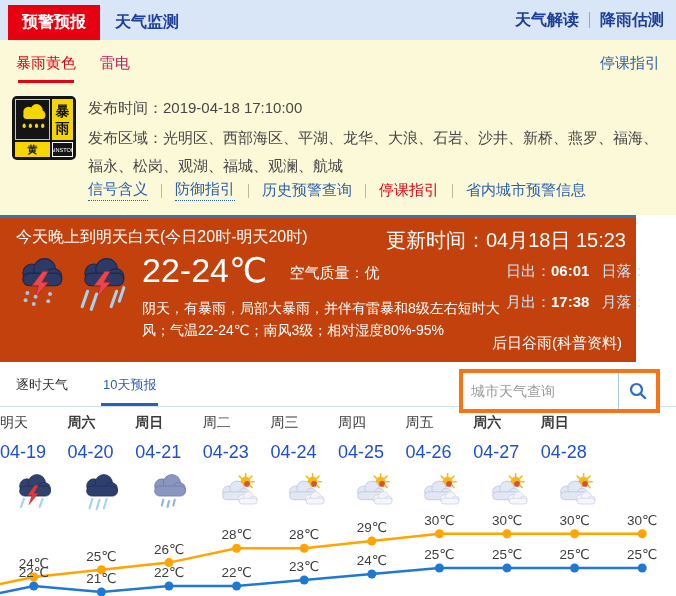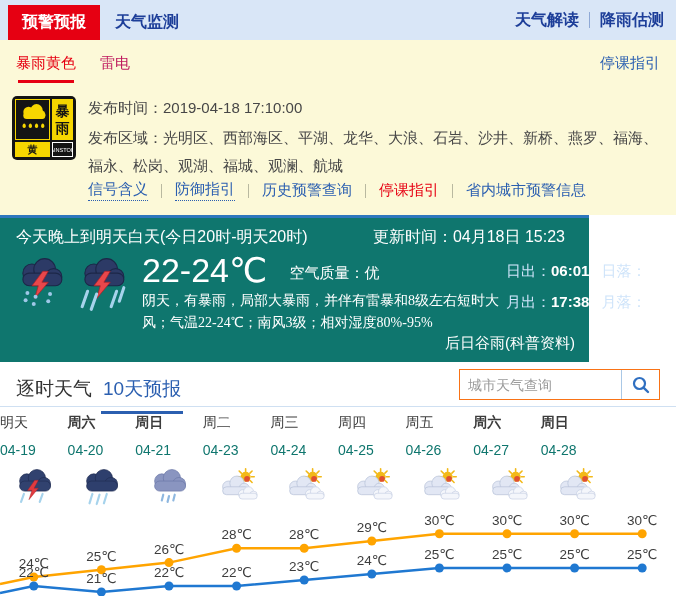--- a/index.html
+++ b/index.html
@@ -41,56 +41,56 @@
   .w-row2{margin-top:2px;}
 
   .w-links{position:absolute;left:88px;top:140px;width:576px;font-size:15px;display:flex;
            align-items:center;flex-wrap:nowrap;}
   .wlink{color:#2b5fb0;cursor:pointer;white-space:nowrap;}
   .wlink.dotted{border-bottom:1px dotted #2b5fb0;padding-bottom:1px;font-family:Liberation Serif, serif;}
   .wlink.red{color:#e60012;}
   .wsep{width:1px;height:14px;background:#b9b9a0;margin:0 13px;}
 
   
-  .bluesec{position:absolute;left:0;top:215px;width:589px;height:147px;background:#0f766e;
+  .bluesec{position:absolute;left:0;top:215px;width:636px;height:147px;background:#c2410c;
            border-top:3px solid #2e77bd;box-sizing:border-box;color:#fff;}
   .cur-title{position:absolute;left:16px;top:9px;font-size:16px;}
-  .cur-update{position:absolute;right:24px;top:9px;font-size:16px;}
+  .cur-update{position:absolute;right:10px;top:9px;font-size:20px;}
   .cur-icons{position:absolute;left:12px;top:38px;display:flex;gap:4px;}
   .cur-mid{position:absolute;left:142px;top:32px;width:368px;}
   .cur-temp{font-size:34px;font-weight:normal;display:inline-block;vertical-align:middle;}
   .cur-aqi{font-size:15px;margin-left:18px;display:inline-block;vertical-align:middle;position:relative;top:3px;text-align:center;}
-  .cur-desc{font-size:14px;line-height:1.55;font-family:Liberation Serif, serif;}
+  .cur-desc{margin-top:8px;font-size:14px;line-height:1.55;}
   .sunmoon{position:absolute;left:506px;top:44px;width:164px;display:grid;
            grid-template-columns:1fr 1fr;grid-column-gap:14px;grid-row-gap:13px;font-size:15px;white-space:nowrap;gap:12px;}
   .sm-label{color:#cfe4fa;}
   .sm-val{color:#fff;font-weight:bold;}
   .cur-note{position:absolute;right:14px;top:116px;font-size:15px;}
 
   
   .ftabs{position:absolute;left:0;top:362px;width:676px;height:45px;background:#fff;
          border-bottom:1px solid #cfe0f2;box-sizing:border-box;}
-  .ftab{position:absolute;top:14px;font-size:19px;cursor:pointer;}
+  .ftab{position:absolute;top:14px;font-size:13px;cursor:pointer;}
   .ftab.t0{left:16px;color:#333;}
   .ftab.t1{left:103px;color:#2b5fb0;}
   .ftab.t1::after{content:"";position:absolute;left:-2px;right:-2px;bottom:-12px;height:3px;background:#2b5fb0;}
-  .search{position:absolute;right:16px;top:7px;width:201px;height:31px;border:1px solid #f97316;
+  .search{position:absolute;right:16px;top:7px;width:201px;height:44px;border:4px solid #f97316;
           display:flex;background:#fff;box-sizing:border-box;}
   .search input{flex:1;border:0;outline:none;padding:0 8px;font-size:14px;color:#333;min-width:0;
                 font-family:"Liberation Sans","DejaVu Sans",sans-serif;}
   .search input::placeholder{color:#9a9a9a;}
   .search-btn{width:37px;border-left:1px solid #aac8e6;display:flex;align-items:center;
               justify-content:center;cursor:pointer;background:#fff;}
 
   
   .days{position:absolute;left:0;top:414px;width:676px;display:grid;grid-template-columns:repeat(10,1fr);}
   .day-col{text-align:left;}
   .day-name{font-size:14px;color:#3c3c3c;}
   .day-name.bold{font-weight:bold;}
-  .day-date{font-size:14px;color:#0f766e;margin-top:10px;}
+  .day-date{font-size:18px;color:#1d4ed8;margin-top:10px;}
   .day-ic{margin-top:9px;height:40px;display:flex;align-items:center;justify-content:center;}
 
   
   .chart{position:absolute;left:0;top:505px;width:676px;height:91px;}
   .chart text{font-size:13.5px;fill:#3d3d3d;font-family:"Liberation Sans","DejaVu Sans",sans-serif;}
 </style>
 </head>
 <body>
 
 <svg width="0" height="0" style="position:absolute" aria-hidden="true">

